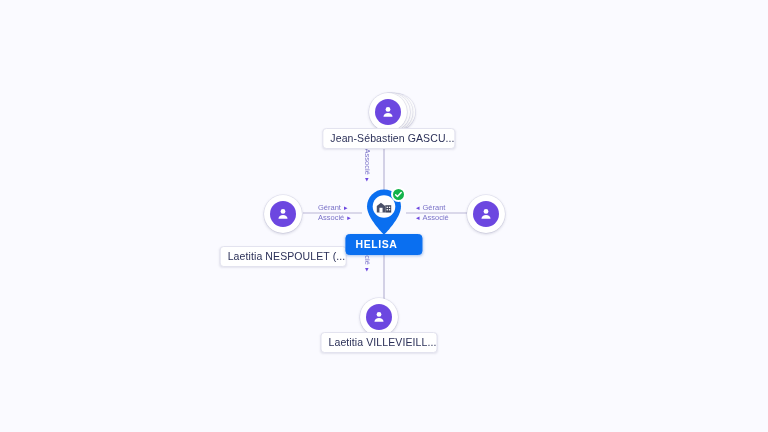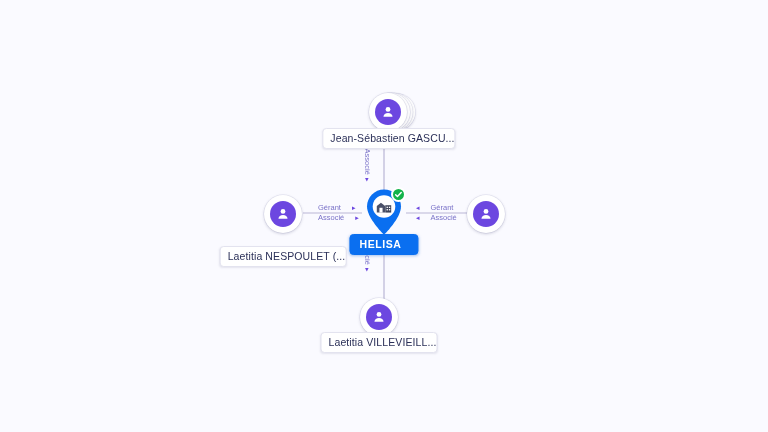--- a/index.html
+++ b/index.html
@@ -110,35 +110,35 @@
     box-shadow: 0 1px 2px rgba(40,40,90,0.10);
     letter-spacing: 0.1px;
   }
   .label.primary {
     background: #0a6ff0;
     border-color: #0a6ff0;
     color: #ffffff;
     font-weight: bold;
     border-radius: 4px;
     letter-spacing: 0.6px;
-    padding: 3px 16px 4px 9px;
+    padding: 3px 24px 4px 9px;
     box-shadow: 0 1px 3px rgba(10,90,200,0.35);
   }
 
   
   .role-group {
     position: absolute;
     display: flex;
     flex-direction: column;
     gap: 1px;
   }
   .role {
     display: flex;
     align-items: flex-start;
-    gap: 11px;
+    gap: 3px;
     font-size: 7.5px;
     line-height: 9px;
     color: #7a72c8;
     white-space: nowrap;
   }
   .role .arw {
     font-size: 7px;
     line-height: 9px;
     color: #6c47e0;
   }

